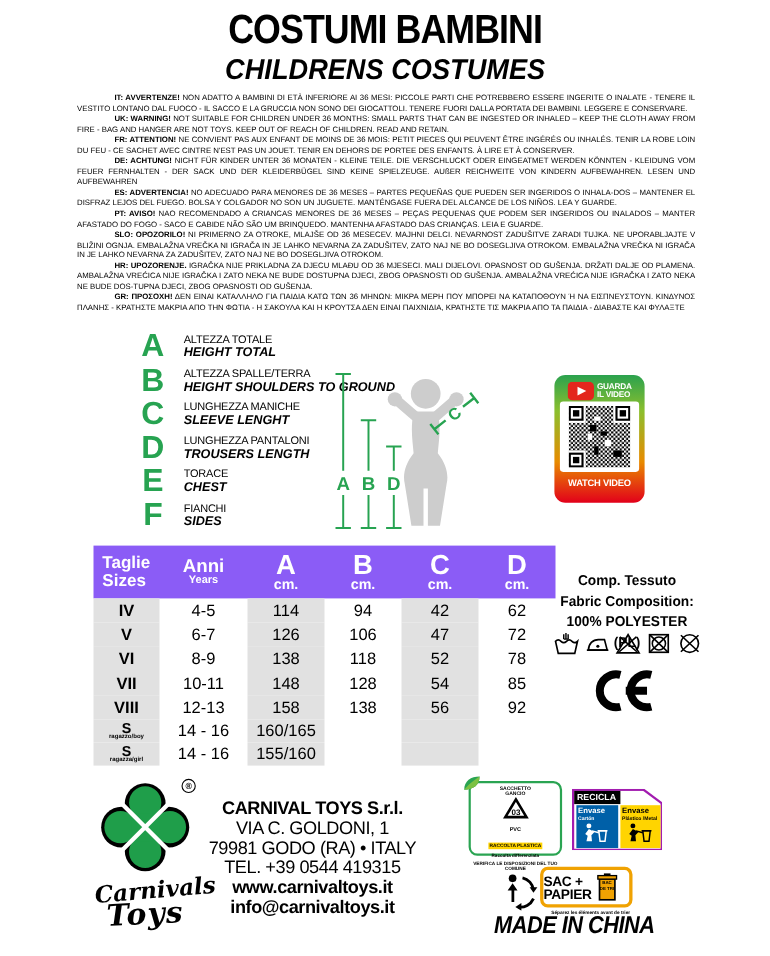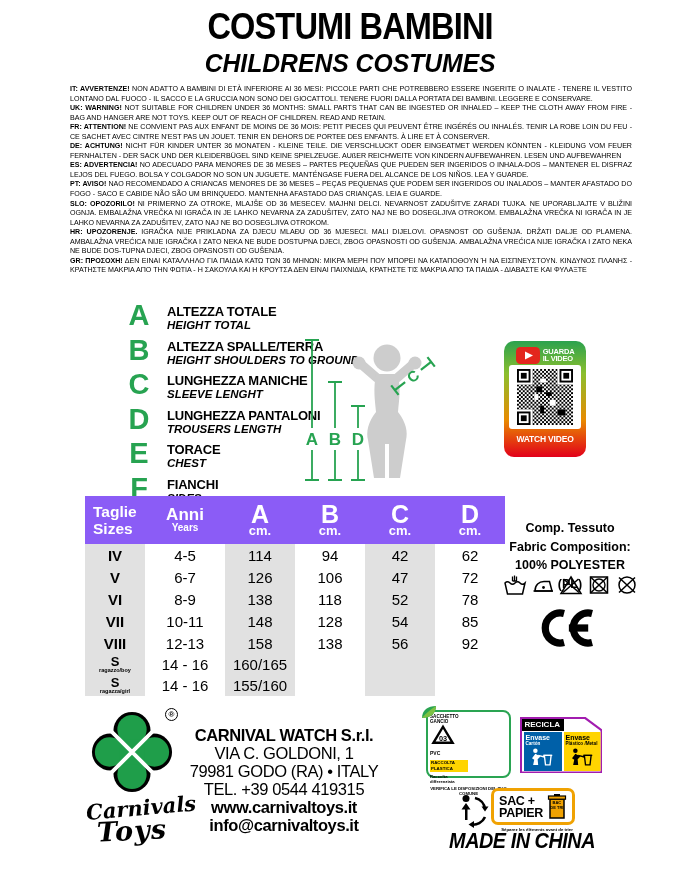--- a/index.html
+++ b/index.html
@@ -9,28 +9,28 @@
 
   
   .title{top:6px;left:0;right:0;text-align:center;}
   .title span{display:inline-block;font-size:37px;font-weight:800;letter-spacing:-1px;transform:scaleX(.88);}
   .subtitle{top:48px;left:0;right:0;text-align:center;}
   .subtitle span{display:inline-block;font-size:26px;font-weight:600;font-style:italic;transform:scaleX(.95);}
 
   
   .warnings{left:70px;top:85px;width:562px;}
   .warnings p{margin:0;font-size:7.1px;line-height:9.55px;text-align:justify;font-weight:500;}
-  .warnings b{font-weight:800;}
+  .warnings b{font-weight:800;margin-left:34px;}
 
   
   .legend{left:122px;top:303px;width:180px;}
   .leg-item{display:flex;gap:11px;margin-bottom:6.5px;align-items:flex-start;}
   .leg-letter{font-size:29px;font-weight:800;color:#27a351;width:34px;text-align:center;line-height:24px;flex:none;}
   .leg-txt{padding-top:1px;}
-  .leg-it{font-size:13px;font-weight:700;letter-spacing:-.2px;white-space:nowrap;}
+  .leg-it{font-size:10px;font-weight:400;letter-spacing:-.2px;white-space:nowrap;}
   .leg-en{font-size:11.5px;font-style:italic;font-weight:700;white-space:nowrap;}
 
   .figure{left:295px;top:332px;}
 
   
   .qr-box{left:504px;top:341px;width:82px;height:116px;border-radius:10px;
           background:linear-gradient(180deg,#2ba24e 0%,#8bbf2e 28%,#e88b00 68%,#e2001a 100%);
           box-sizing:border-box;padding:4px 5px;}
   .qr-top{display:flex;align-items:center;justify-content:center;gap:3px;height:20px;}
   .qr-top-txt{color:#fff;font-weight:800;font-size:7.5px;line-height:7.5px;letter-spacing:-.2px;}
@@ -69,21 +69,21 @@
   .logo-script1{font-family:"DejaVu Serif",serif;font-style:italic;font-weight:800;font-size:21px;line-height:18px;transform:rotate(-5deg);margin-top:2px;}
   .logo-script2{font-family:"DejaVu Serif",serif;font-style:italic;font-weight:800;font-size:27px;line-height:26px;letter-spacing:1px;transform:rotate(-3deg);}
   .company{left:184px;top:726px;width:200px;text-align:center;letter-spacing:-.4px;}
   .company div{font-size:16.5px;line-height:18px;white-space:nowrap;}
   .co-bold{font-weight:800;}
 
   
   .eco{left:426px;top:710px;width:85px;height:68px;border:2px solid #2aa452;border-radius:8px;background:#fff;
        box-sizing:border-box;padding:2px 2px 1px 2px;}
   .eco-leaf{position:absolute;left:-8px;top:-8px;}
-  .eco-cols{display:grid;grid-template-columns:1fr 1fr;gap:2px;}
+  .eco-cols{display:grid;grid-template-columns:1fr;gap:2px;text-align:center;}
   .eco-l1{font-size:4.6px;font-weight:800;line-height:5px;}
   .eco-mat{font-size:5px;font-weight:800;line-height:6px;}
   .eco-coll{font-size:4.4px;font-weight:800;line-height:6px;display:inline-block;padding:0 1px;}
   .coll-y{background:#ffd400;}
   .coll-b{background:#0060a8;color:#fff;}
   .eco-note{font-size:4.2px;font-weight:700;line-height:5px;}
   .eco-foot{text-align:center;font-size:4.3px;font-weight:800;margin-top:1.5px;}
 
   
   .recicla{left:520px;top:717px;width:82px;height:56px;background:#a21caf;
@@ -93,21 +93,21 @@
   .recicla-panels{position:absolute;left:2px;top:13px;display:flex;gap:2px;}
   .panel{width:38px;height:39px;box-sizing:border-box;padding:2px 2px;}
   .panel-blue{background:#0060a8;color:#fff;}
   .panel-yellow{background:#ffd400;color:#000;}
   .pan-l1{font-size:7px;font-weight:800;line-height:7px;}
   .pan-l2{font-size:4.6px;font-weight:700;line-height:5px;}
 
   
   .triman{left:454px;top:792px;}
   .sac{left:491px;top:788px;width:84px;height:37px;border:3px solid #f0a202;border-radius:7px;background:#fff;
-       box-sizing:border-box;display:flex;align-items:center;justify-content:center;gap:4px;}
+       box-sizing:border-box;display:flex;align-items:center;gap:4px;}
   .sac-txt{font-size:12.5px;font-weight:800;line-height:12px;letter-spacing:-.3px;}
   .sac-bin{position:relative;width:20px;height:27px;}
   .sac-bin-label{position:absolute;left:3px;top:8px;width:14px;font-size:4px;font-weight:800;line-height:4.5px;text-align:center;}
   .sac-note{left:497px;top:827px;width:80px;text-align:center;font-size:4.3px;font-weight:700;}
 
   .madein{left:441px;top:828px;}
   .madein span{display:inline-block;font-size:22px;font-weight:800;font-style:italic;letter-spacing:-.5px;transform:scaleX(.9);}
 </style>
 </head>
 <body>
@@ -405,21 +405,21 @@
           <path d="M18 18 L68 68 M68 18 L18 68" fill="none"></path>
         </g>
       </svg>
       <div class="logo-r">®</div>
     </div>
     <div class="logo-script1">Carnivals</div>
     <div class="logo-script2">Toys</div>
   </div>
 
   <div class="abs company">
-    <div class="co-bold">CARNIVAL WATCH S.r.l.</div>
+    <div class="co-bold">CARNIVAL TOYS S.r.l.</div>
     <div>VIA C. GOLDONI, 1</div>
     <div>79981 GODO (RA) • ITALY</div>
     <div>TEL. +39 0544 419315</div>
     <div class="co-bold">www.carnivaltoys.it</div>
     <div class="co-bold">info@carnivaltoys.it</div>
   </div>
 
   <div class="abs eco">
     <svg class="eco-leaf" width="18" height="16" viewBox="0 0 18 16">
       <path d="M2 14 C2 6 8 2 16 2 C16 10 10 14 2 14 Z" fill="#2aa452"></path>

